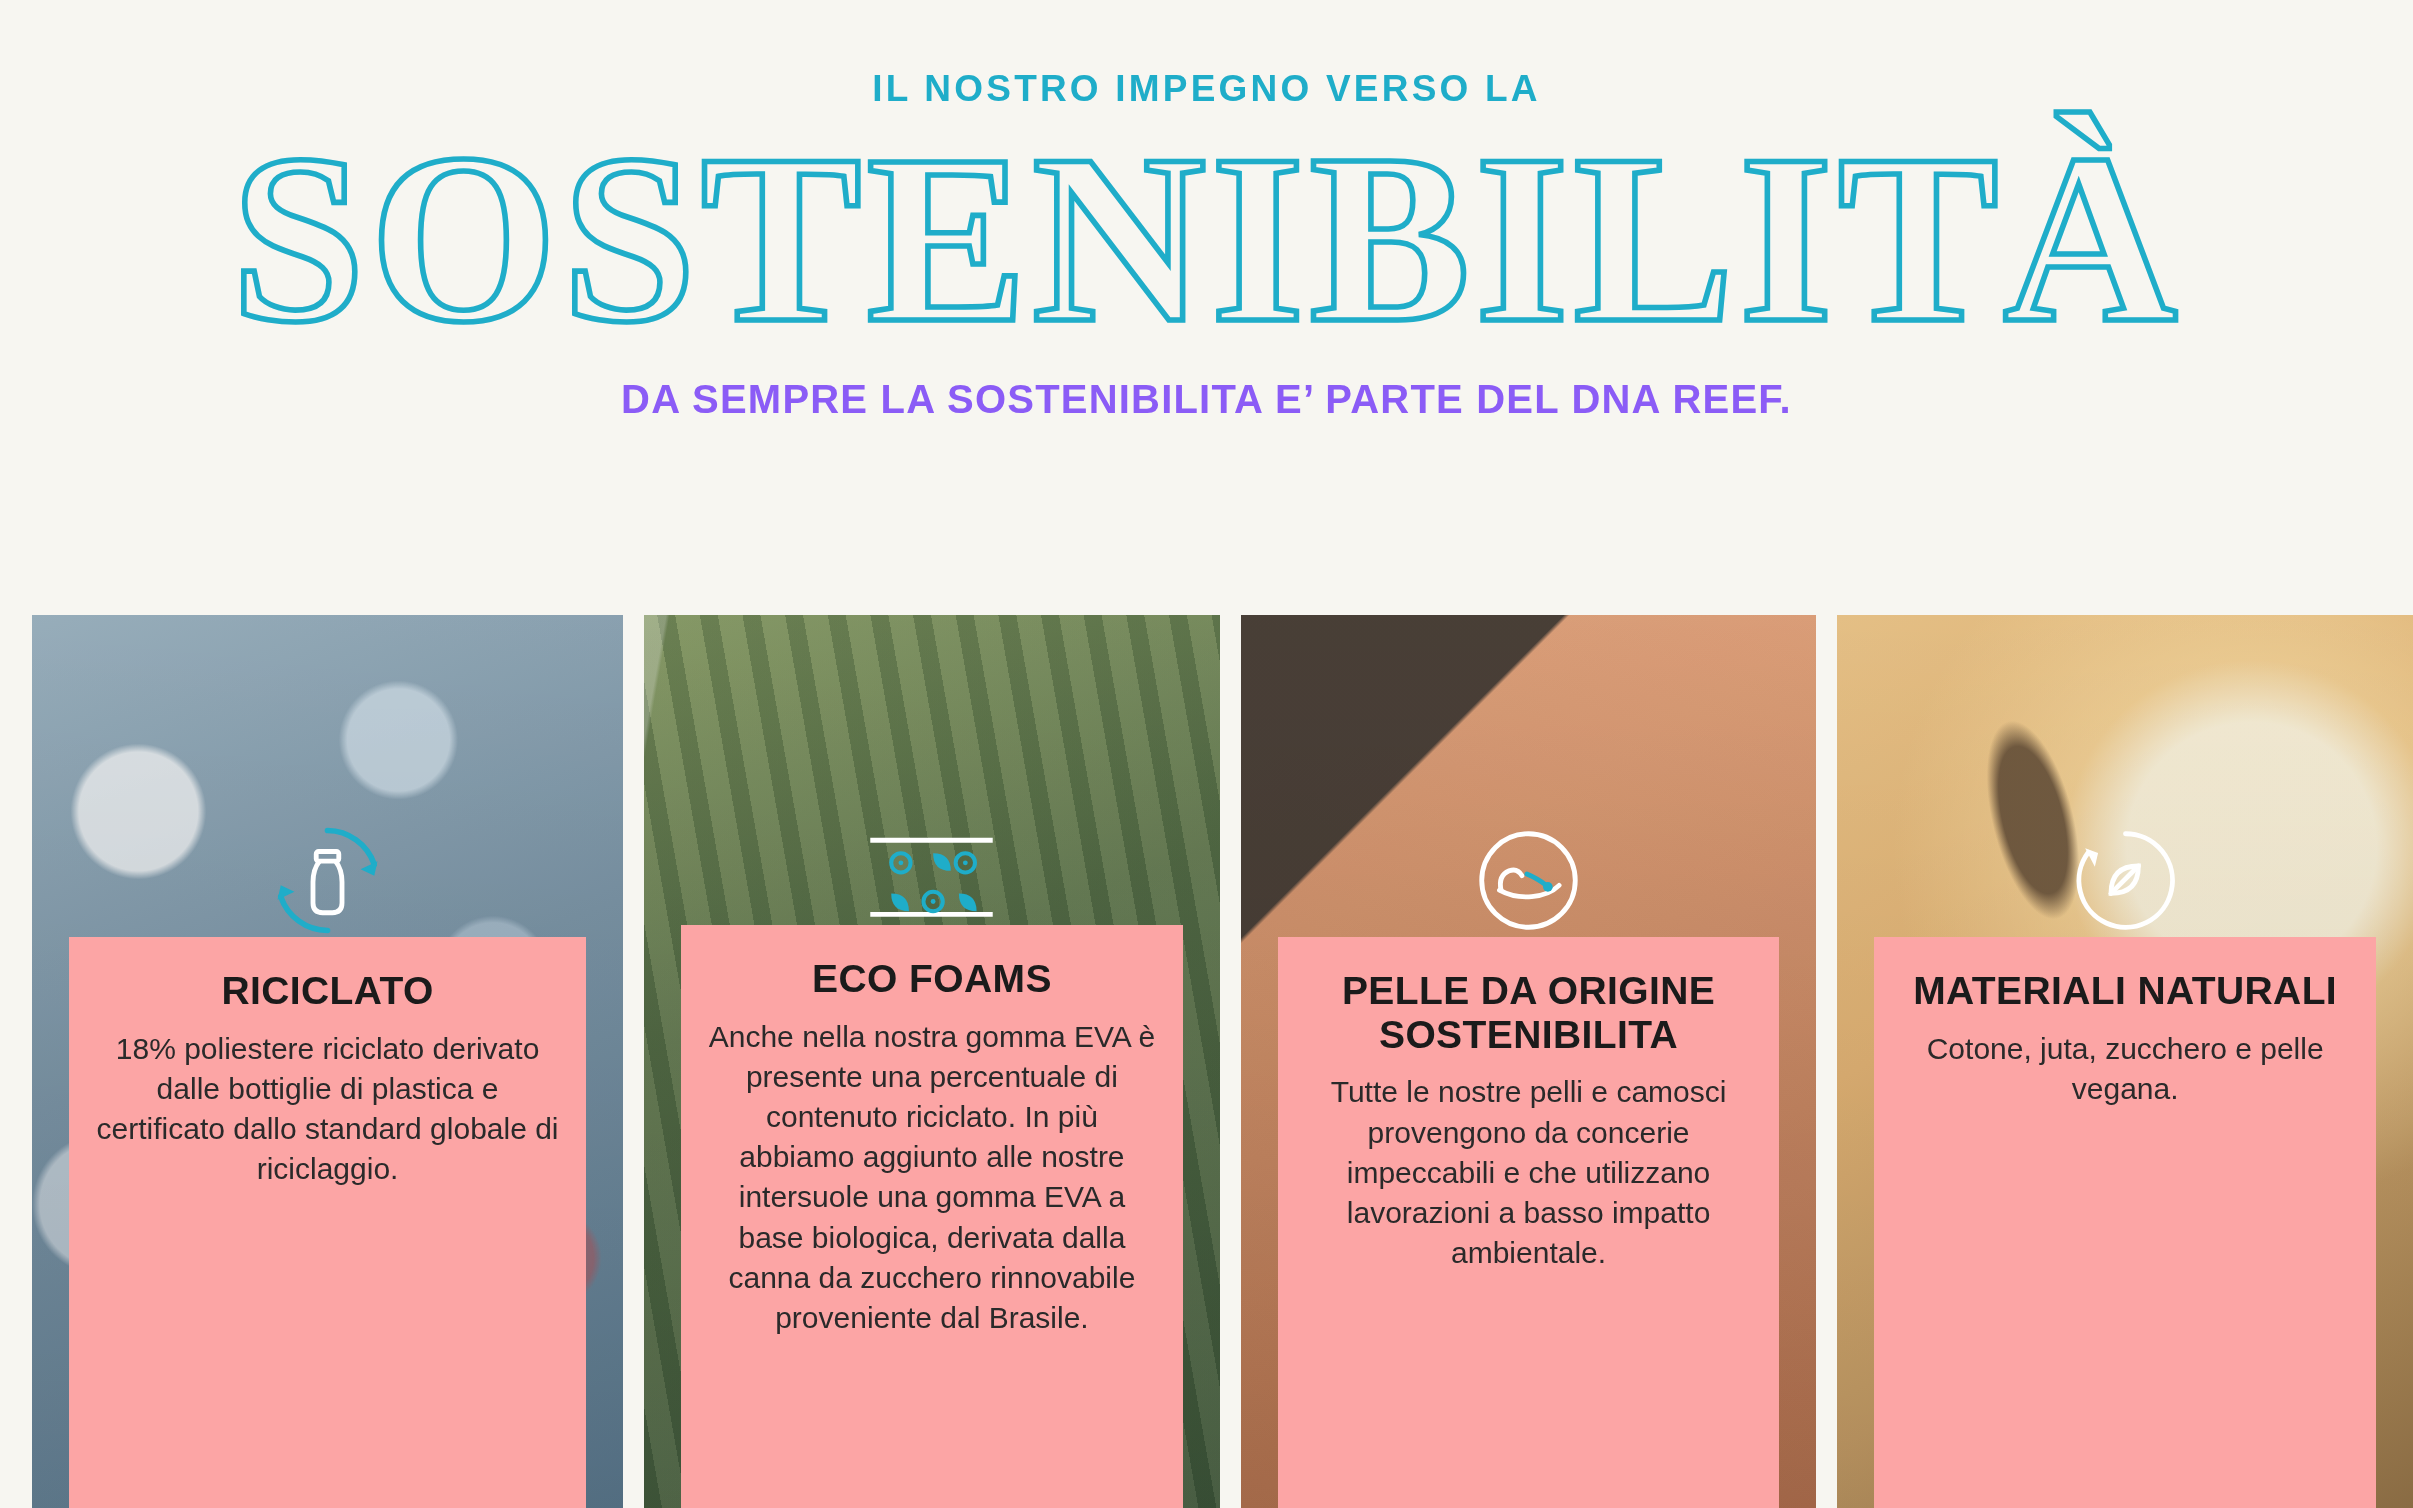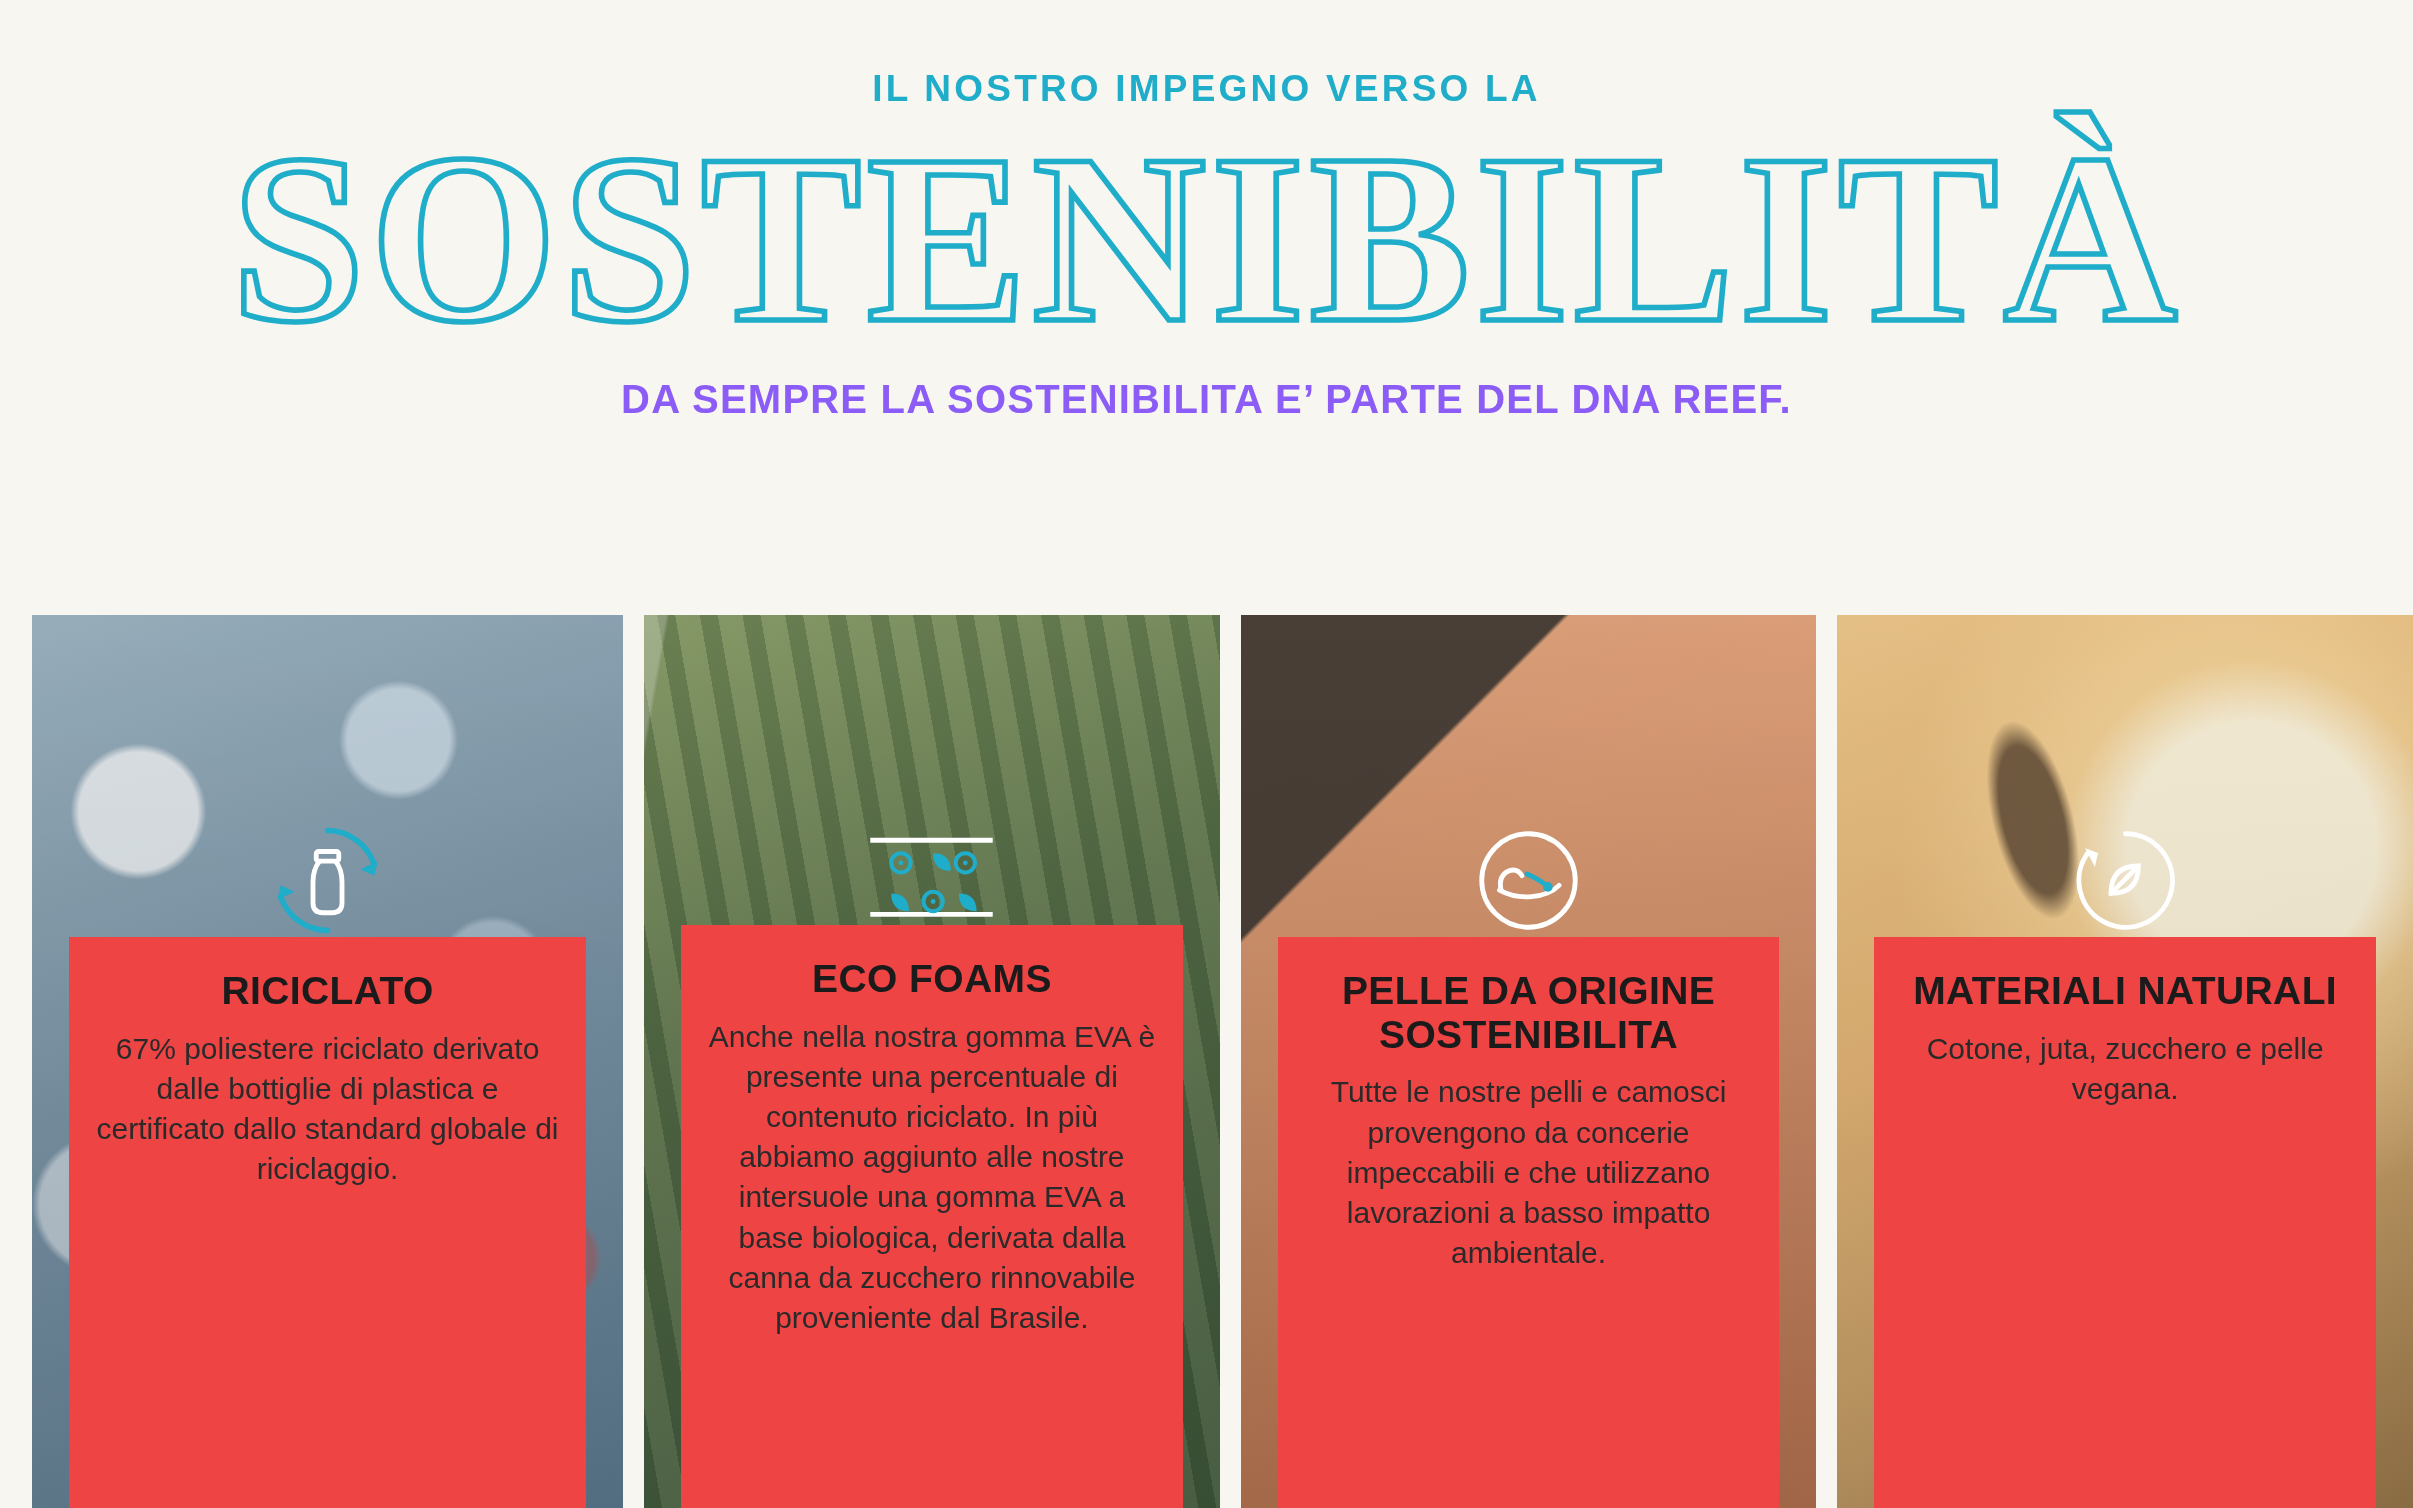--- a/index.html
+++ b/index.html
@@ -128,21 +128,21 @@
     z-index: 3;
   }
   .icon-wrap svg { display: block; }
 
   .textbox {
     position: absolute;
     left: 37px;
     right: 37px;
     top: 322px;
     bottom: 0;
-    background: #ef4444;
+    background: #fca5a5;
     padding: 32px 27px 27px 27px;
     text-align: center;
     z-index: 4;
   }
   .card.c2 .textbox { top: 310px; }
   .card-title {
     font-size: 39px;
     font-weight: bold;
     color: #1b1b1b;
     letter-spacing: 0.4px;
@@ -177,21 +177,21 @@
           <path d="M80 142 A62 62 0 0 1 22 100" fill="none" stroke="#1fadc9" stroke-width="7" stroke-linecap="round"></path>
           <path d="M18 104 l4 -18 17 8 z" fill="#1fadc9"></path>
           <g fill="none" stroke="#ffffff" stroke-width="6">
             <rect x="66" y="44" width="28" height="12" rx="3"></rect>
             <path d="M70 56 q-8 10 -8 26 v26 q0 12 12 12 h12 q12 0 12 -12 v-26 q0 -16 -8 -26"></path>
           </g>
         </svg>
       </div>
       <div class="textbox">
         <div class="card-title">RICICLATO</div>
-        <div class="card-body">67% poliestere riciclato derivato dalle bottiglie di plastica e certificato dallo standard globale di riciclaggio.</div>
+        <div class="card-body">18% poliestere riciclato derivato dalle bottiglie di plastica e certificato dallo standard globale di riciclaggio.</div>
       </div>
     </div>
 
     <div class="card c2">
       <div class="photo foam"></div>
       <div class="icon-wrap">
         <svg width="145" height="121" viewBox="0 0 180 150">
           <line x1="14" y1="30" x2="166" y2="30" stroke="#ffffff" stroke-width="6"></line>
           <line x1="14" y1="122" x2="166" y2="122" stroke="#ffffff" stroke-width="6"></line>
           <circle cx="52" cy="58" r="12" fill="none" stroke="#1fadc9" stroke-width="5"></circle>

